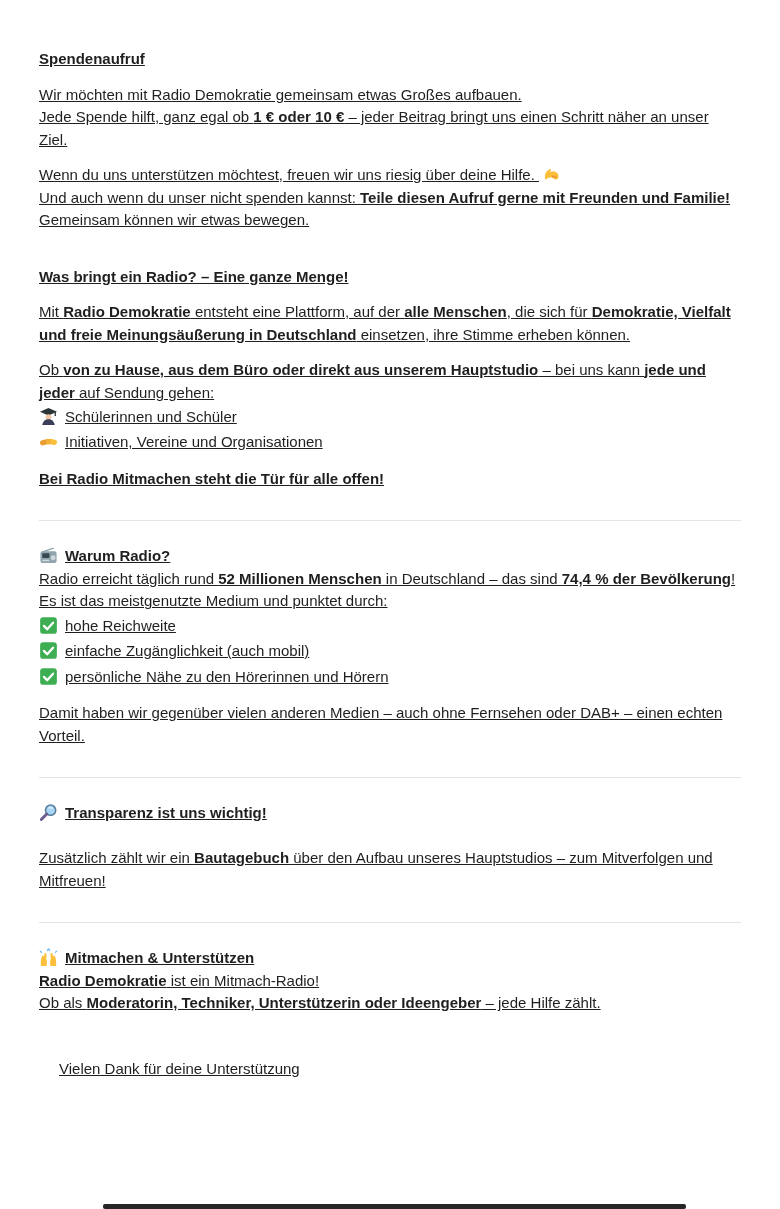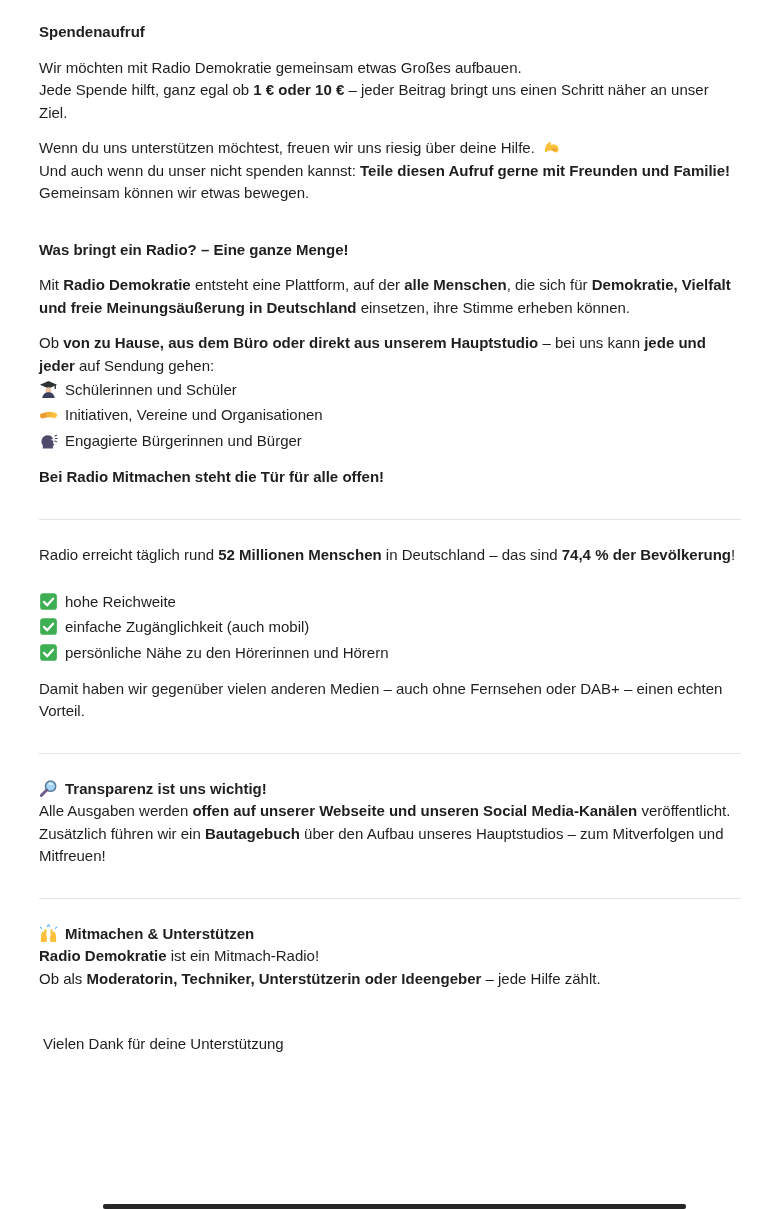--- a/index.html
+++ b/index.html
@@ -3,32 +3,32 @@
 <meta charset="utf-8">
 <title>Spendenaufruf</title>
 <style>
   html,body{margin:0;padding:0;}
   body{
     width:780px;height:1209px;background:#ffffff;overflow:hidden;position:relative;
     font-family:"Liberation Sans", sans-serif;
     font-size:15px;line-height:22.5px;color:#1f1f1f;
     -webkit-font-smoothing:antialiased;
   }
-  .content{padding:21px 39px 0 39px;position:relative;}
+  .content{padding:48px 39px 0 39px;position:relative;text-decoration:underline;}
   p{margin:0 0 13px 0;}
   p.tight{margin:0;}
   b{font-weight:700;}
   .spacer{height:21px;}
   .spacer-sm{height:9px;}
   hr.divider{border:none;border-top:1px solid #e4e4e4;margin:30px 0 24px 0;}
   .icon{display:inline-block;width:19px;height:19px;vertical-align:-4px;}
   .icon.lead{margin-right:7px;}
   .icon.trail{margin-left:3px;}
   .emoji-line{line-height:25.4px;}
-  .closing{margin-left:4px;}
+  .closing{margin-left:20px;}
   .bottom-bar{
     position:absolute;left:103px;top:1204px;width:583px;height:5px;
     background:#262626;border-radius:2px;
   }
 </style>
 </head>
 <body>
 
 <svg width="0" height="0" style="position:absolute" aria-hidden="true">
   <defs>
@@ -106,55 +106,55 @@
     <p><b>Was bringt ein Radio? – Eine ganze Menge!</b></p>
     <p><span>Mit </span><b>Radio Demokratie</b><span> entsteht eine Plattform, auf der </span><b>alle Menschen</b><span>, die sich für </span><b>Demokratie, Vielfalt und freie Meinungsäußerung in Deutschland</b><span> einsetzen, ihre Stimme erheben können.</span></p>
     <p>
       <span><span>Ob </span><b>von zu Hause, aus dem Büro oder direkt aus unserem Hauptstudio</b><span> – bei uns kann </span><b>jede und jeder</b><span> auf Sendung gehen:</span></span><br>
       <span class="emoji-line"><svg class="icon lead" viewBox="0 0 20 20">
             <use href="#ic-student"></use>
           </svg><span>Schülerinnen und Schüler</span></span><br>
       <span class="emoji-line"><svg class="icon lead" viewBox="0 0 20 20">
             <use href="#ic-handshake"></use>
           </svg><span>Initiativen, Vereine und Organisationen</span></span><br>
-      <span class="emoji-line"><svg class="icon lead" viewBox="0 0 20 20">
-            <use href="#ic-speaking-head"></use>
-          </svg><span>Engagierte Bürgerinnen und Bürger</span></span>
     </p>
     <p><b>Bei Radio Mitmachen steht die Tür für alle offen!</b></p>
   </section>
 
   <hr class="divider">
 
   <section>
+    <p class="tight"><svg class="icon lead" viewBox="0 0 20 20">
+          <use href="#ic-radio"></use>
+        </svg><span><b>Warum Radio?</b></span></p>
     <p>
       <span><span>Radio erreicht täglich rund </span><b>52 Millionen Menschen</b><span> in Deutschland – das sind </span><b>74,4 % der Bevölkerung</b><span>!</span></span><br>
-      <br>
+      <span><span>Es ist das meistgenutzte Medium und punktet durch:</span></span><br>
       <span class="emoji-line"><svg class="icon lead" viewBox="0 0 20 20">
             <use href="#ic-check"></use>
           </svg><span>hohe Reichweite</span></span><br>
       <span class="emoji-line"><svg class="icon lead" viewBox="0 0 20 20">
             <use href="#ic-check"></use>
           </svg><span>einfache Zugänglichkeit (auch mobil)</span></span><br>
       <span class="emoji-line"><svg class="icon lead" viewBox="0 0 20 20">
             <use href="#ic-check"></use>
           </svg><span>persönliche Nähe zu den Hörerinnen und Hörern</span></span>
     </p>
     <p><span>Damit haben wir gegenüber vielen anderen Medien – auch ohne Fernsehen oder DAB+ – einen echten Vorteil.</span></p>
   </section>
 
   <hr class="divider">
 
   <section>
     <p class="tight"><svg class="icon lead" viewBox="0 0 20 20">
           <use href="#ic-magnifier"></use>
         </svg><span><b>Transparenz ist uns wichtig!</b></span></p>
     <p class="tight">
-      <span><span>Alle Ausgaben werden </span><b>offen auf unserer Webseite und unseren Social Media-Kanälen</b><span> veröffentlicht.</span></span><br>
-      <span><span>Zusätzlich führen wir ein </span><b>Bautagebuch</b><span> über den Aufbau unseres Hauptstudios – zum Mitverfolgen und Mitfreuen!</span></span>
+      <br>
+      <span><span>Zusätzlich zählt wir ein </span><b>Bautagebuch</b><span> über den Aufbau unseres Hauptstudios – zum Mitverfolgen und Mitfreuen!</span></span>
     </p>
   </section>
 
   <hr class="divider">
 
   <section>
     <p>
       <span><svg class="icon lead" viewBox="0 0 20 20">
             <use href="#ic-raising-hands"></use>
           </svg><span><b>Mitmachen &amp; Unterstützen</b></span></span><br>

